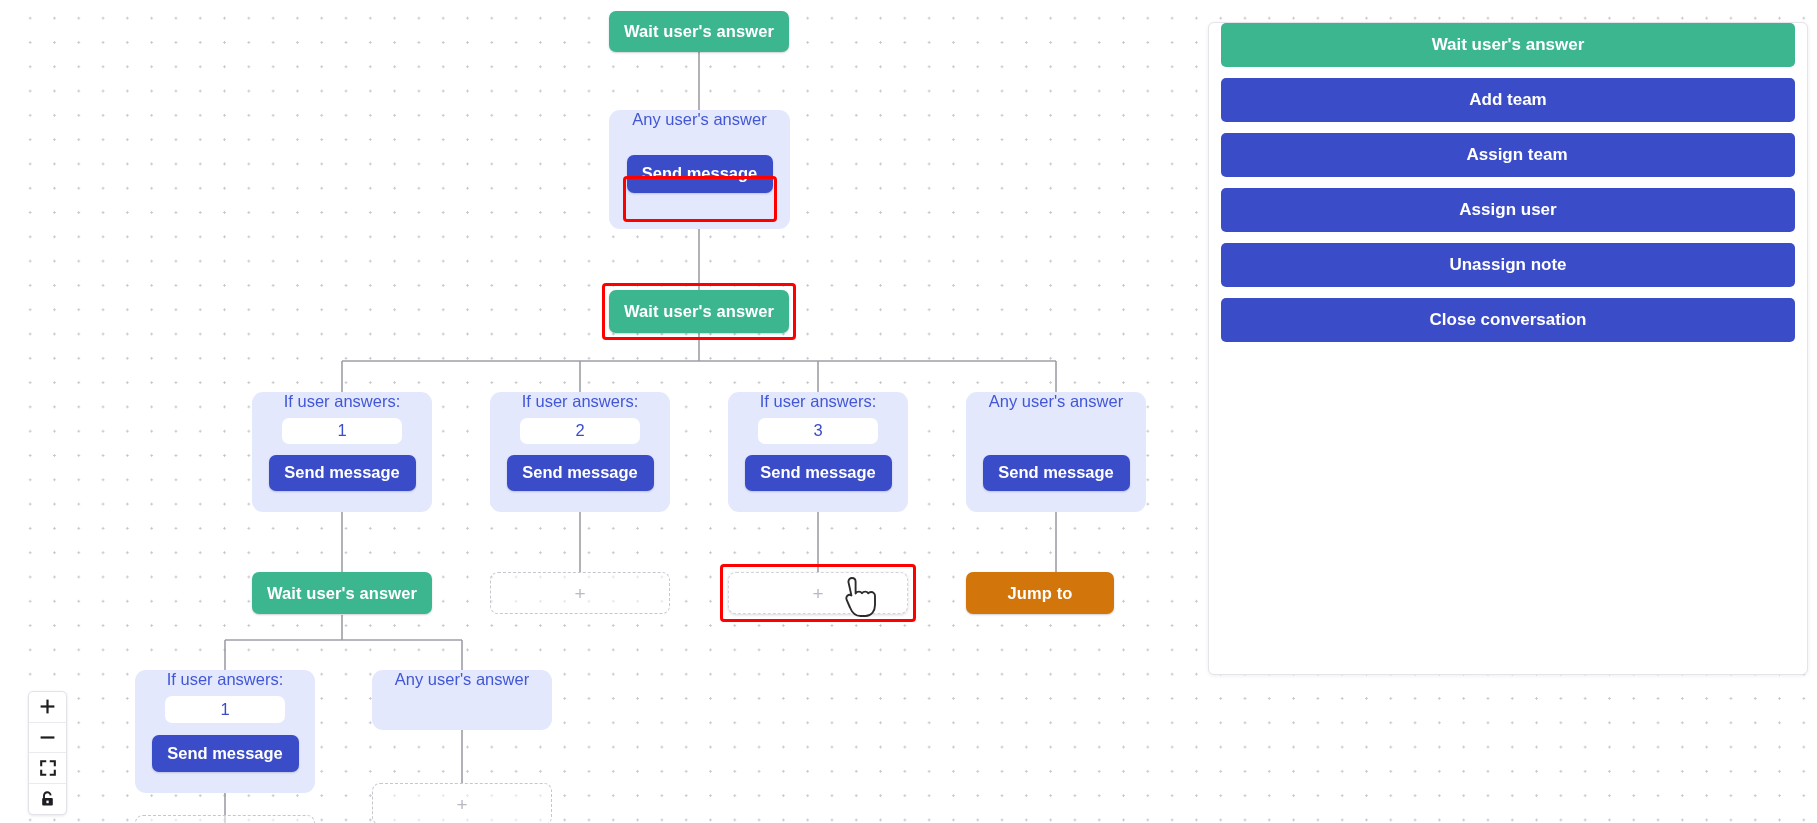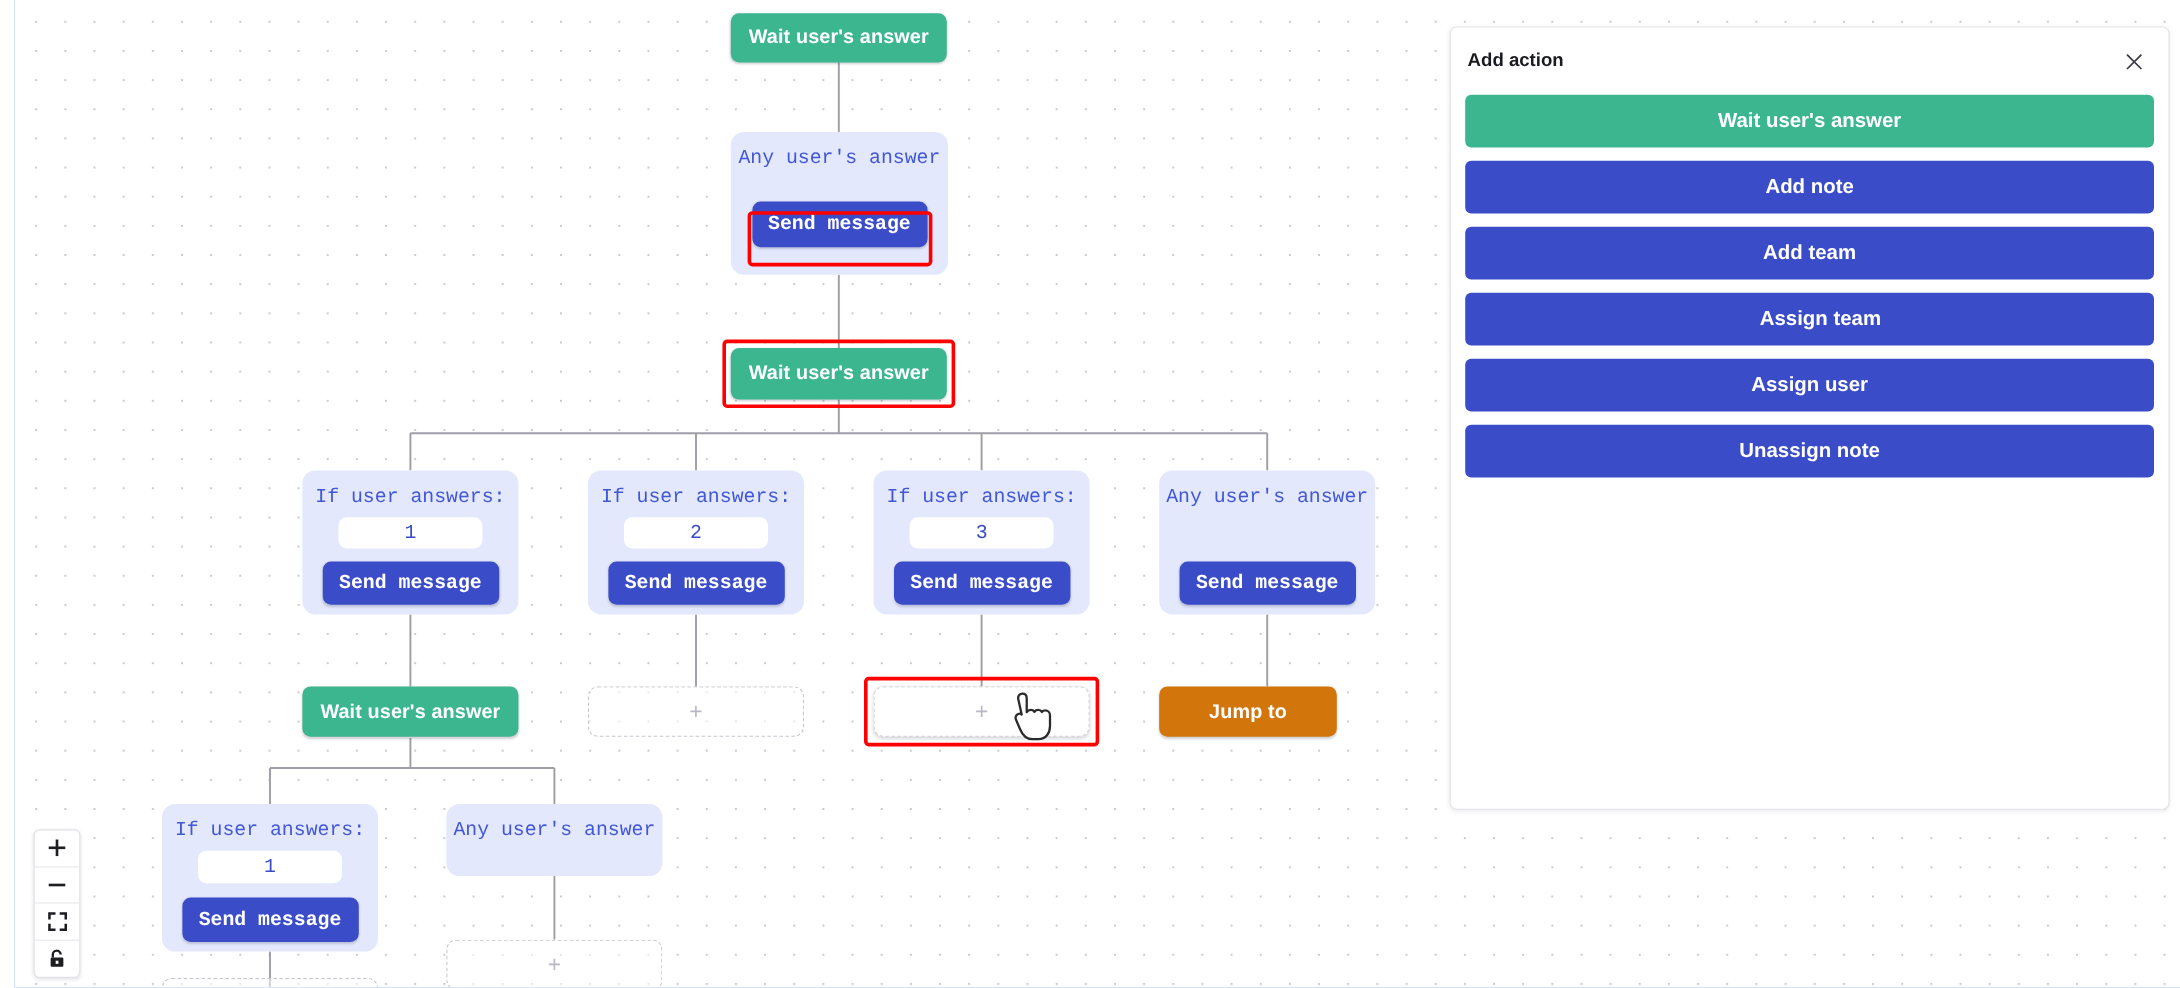--- a/index.html
+++ b/index.html
@@ -59,22 +59,20 @@
   .pill.wait   { background: #3cb68f; }
   .pill.jump   { background: #d2760b; }
 
   
   .card {
     background: #e3e8fd;
     border-radius: 11px;
     display: flex;
     flex-direction: column;
     align-items: center;
-    padding-top: 13px;
-    font-family: Liberation Mono, monospace;
   }
   .card-title {
     color: #4257d6;
     font-size: 16.5px;
     font-weight: normal;
     line-height: 1.15;
     white-space: nowrap;
     user-select: none;
   }
   .card-input {
@@ -371,31 +369,23 @@
         <svg width="15" height="16" viewBox="0 0 15 16">
           <path d="M4,7 V4.6 A3.3,3.3 0 0 1 10.6,4.4" fill="none" stroke="#1d1d22" stroke-width="1.9"></path>
           <rect x="2.2" y="7" width="10.6" height="7.6" rx="1" fill="#1d1d22"></rect>
           <rect x="6.4" y="9.6" width="2.3" height="2.6" fill="#ffffff"></rect>
         </svg>
       </div>
     </div>
   </div>
 
   <div id="panel">
-    <div id="panel-head">
-      <div id="panel-title">Add action</div>
-      <div id="panel-close">
-        <svg width="15" height="15" viewBox="0 0 15 15">
-          <path d="M1.5,1.5 L13.5,13.5 M13.5,1.5 L1.5,13.5" stroke="#3b3b45" stroke-width="1.45" fill="none"></path>
-        </svg>
-      </div>
-    </div>
     <div id="panel-list">
         <button class="action-btn" style="background: rgb(60, 182, 143);">Wait user's answer</button>
-        <button class="action-btn" style="background: rgb(59, 76, 200);">Add note</button>
         <button class="action-btn" style="background: rgb(59, 76, 200);">Add team</button>
         <button class="action-btn" style="background: rgb(59, 76, 200); padding-left: 24px;">Assign team</button>
         <button class="action-btn" style="background: rgb(59, 76, 200);">Assign user</button>
         <button class="action-btn" style="background: rgb(59, 76, 200);">Unassign note</button>
+        <button class="action-btn" style="background: rgb(59, 76, 200);">Close conversation</button>
       </div>
   </div>
 
 </div>
 
 </body></html>

